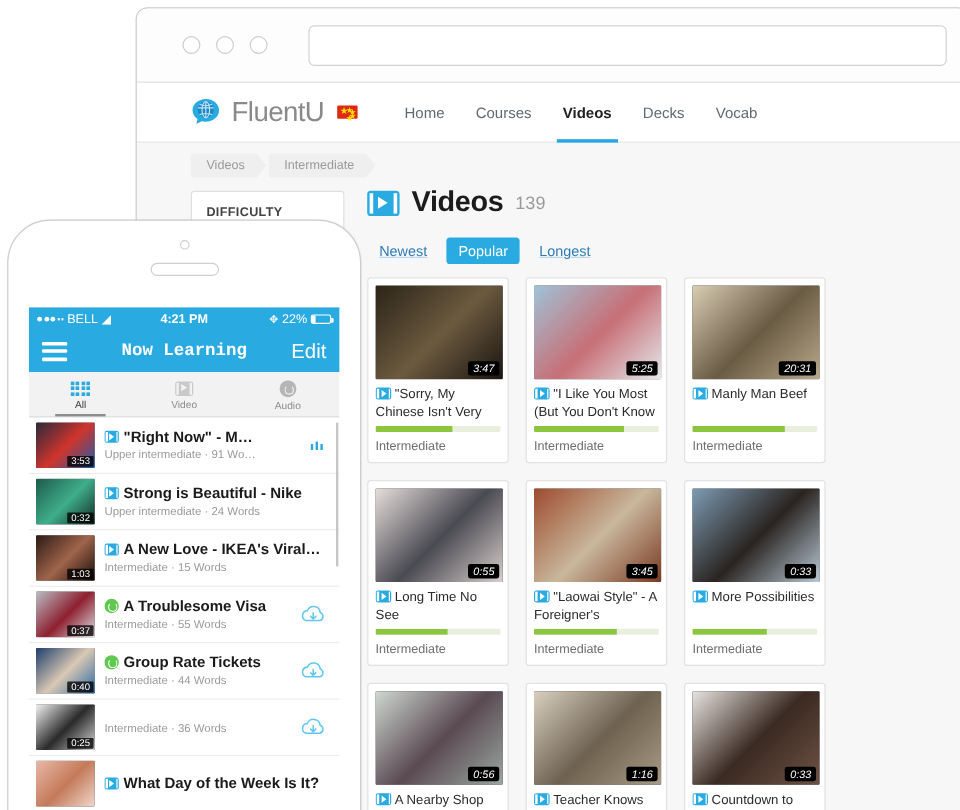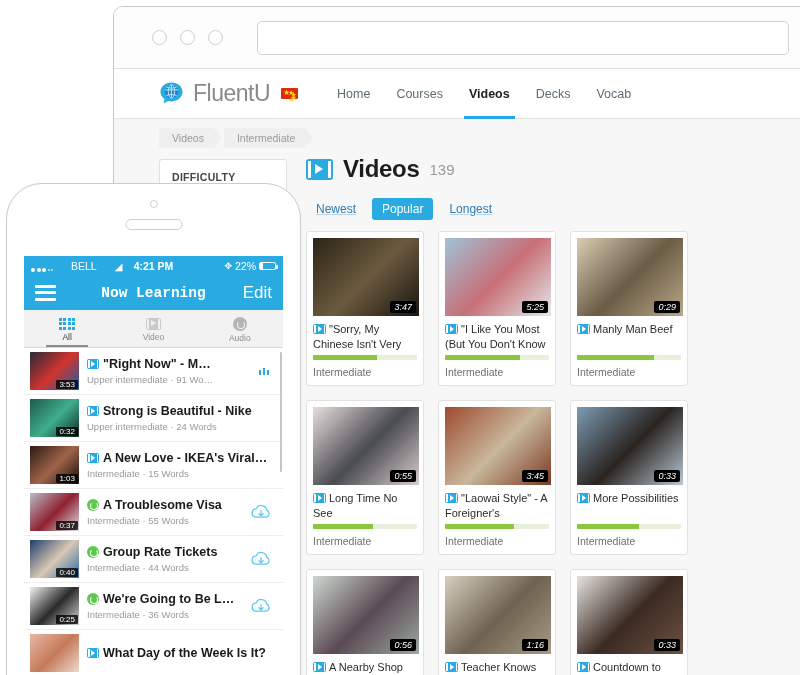--- a/index.html
+++ b/index.html
@@ -174,21 +174,21 @@
     width: 57px; height: 11px; border-radius: 6px; border: 1px solid #cfcfcf;
   }
   .phone-screen {
     position: absolute; left: 17px; right: 17px; top: 72px; bottom: 0;
     background: #fff; overflow: hidden;
   }
   .status-bar {
     height: 19px; background: #29abe2; color: #fff; font-size: 10.5px;
     display: flex; align-items: center; padding: 0 7px; position: relative;
   }
-  .sb-left { display: flex; align-items: flex-end; gap: 18px; }
+  .sb-left { display: flex; align-items: center; gap: 3px; }
   .sig { display: flex; gap: 1.5px; align-items: center; }
   .sig span { width: 4px; height: 4px; border-radius: 50%; background: #fff; }
   .sig span.off { background: transparent; border: 1px solid #fff; width: 2px; height: 2px; }
   .sb-center {
     position: absolute; left: 0; right: 0; text-align: center;
     font-weight: bold; font-size: 10.5px;
   }
   .sb-right { margin-left: auto; display: flex; align-items: center; gap: 3px; z-index: 1; }
   .batt {
     width: 17px; height: 8px; border: 1px solid #fff; border-radius: 2px;
@@ -387,21 +387,21 @@
               </div>
               <div class="card-title"><span class="vicon"><i></i></span><span>"I Like You Most (But You Don't Know</span></div>
               <div class="progress">
                 <span style="width:72%"></span>
               </div>
               <div class="card-level">Intermediate</div>
             </div>
             <div class="card">
               <div class="thumb">
                 <div class="ph" style="background:linear-gradient(135deg,#d9cdb4 0%,#6a5b44 52%,#b9a98b 100%)"></div>
-                <span class="dur">0:29</span>
+                <span class="dur">20:31</span>
               </div>
               <div class="card-title"><span class="vicon"><i></i></span><span>Manly Man Beef</span></div>
               <div class="progress">
                 <span style="width:74%"></span>
               </div>
               <div class="card-level">Intermediate</div>
             </div>
             <div class="card">
               <div class="thumb">
                 <div class="ph" style="background:linear-gradient(135deg,#e6dedb 0%,#4a4a52 52%,#d8cfcb 100%)"></div>
@@ -615,24 +615,20 @@
               <path d="M18.5 8.2A6.2 6.2 0 0 0 6.6 6.6 4.6 4.6 0 0 0 5.4 15.6h12.7a3.9 3.9 0 0 0 .4-7.4z" fill="none" stroke="#5ec8ef" stroke-width="1.4"></path>
               <path d="M12 8.5v5.5M9.6 11.8L12 14.2l2.4-2.4" fill="none" stroke="#5ec8ef" stroke-width="1.4" stroke-linecap="round"></path>
             </svg>
           </div>
           <div class="mrow">
             <div class="mthumb">
               <div class="ph" style="background:linear-gradient(135deg,#f2f2f2 0%,#2a2a2a 52%,#d8d8d8 100%)"></div>
               <span class="mdur">0:25</span>
             </div>
             <div class="mtext">
-              <div class="mtitle">
-                <span class="mic-a"></span>
-                <span>We're Going to Be L…</span>
-              </div>
               <div class="mmeta">Intermediate  ·  36 Words</div>
             </div>
             <svg class="cloud-dl" width="22" height="18" viewBox="0 0 24 20">
               <path d="M18.5 8.2A6.2 6.2 0 0 0 6.6 6.6 4.6 4.6 0 0 0 5.4 15.6h12.7a3.9 3.9 0 0 0 .4-7.4z" fill="none" stroke="#5ec8ef" stroke-width="1.4"></path>
               <path d="M12 8.5v5.5M9.6 11.8L12 14.2l2.4-2.4" fill="none" stroke="#5ec8ef" stroke-width="1.4" stroke-linecap="round"></path>
             </svg>
           </div>
           <div class="mrow">
             <div class="mthumb">
               <div class="ph" style="background:linear-gradient(135deg,#e8b8a8 0%,#c47a5a 52%,#f0d8cc 100%)"></div>

